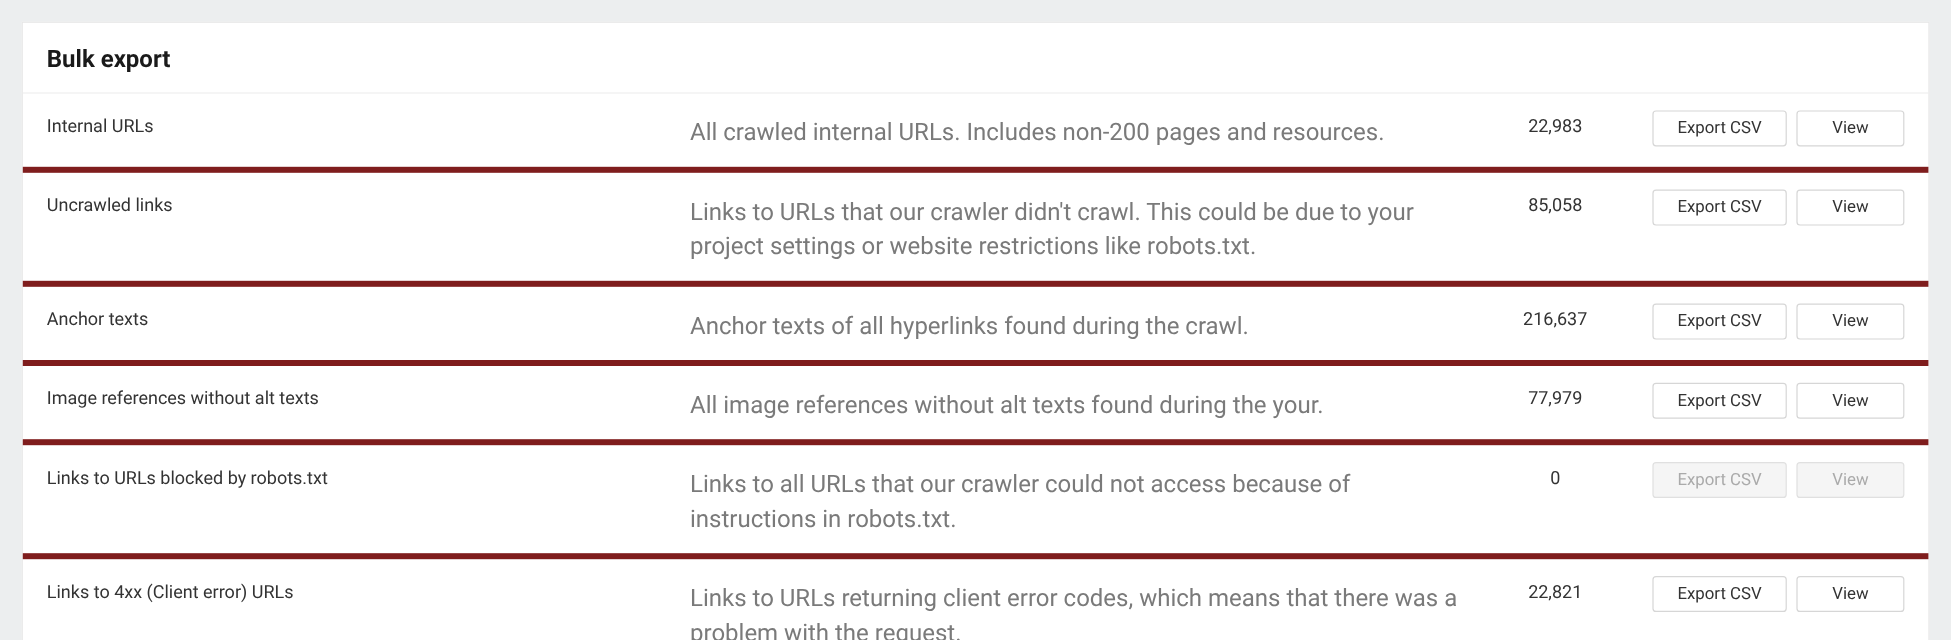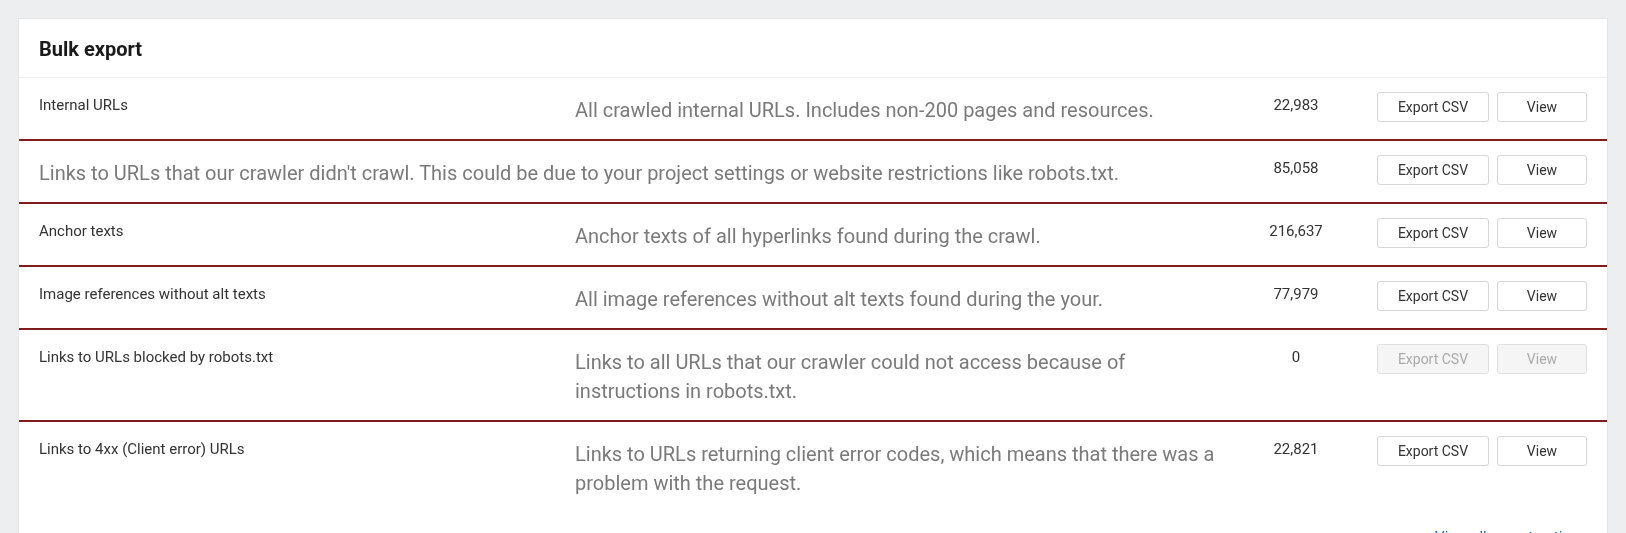--- a/index.html
+++ b/index.html
@@ -24,21 +24,21 @@
     }
     .panel-title {
       font-weight: 700;
       font-size: 20px;
       color: #1a1a1a;
     }
     .row {
       display: flex;
       align-items: flex-start;
       padding: 14px 20px;
-      border-bottom: 2px solid #7f1d1d;
+      border-bottom: 5px solid #7f1d1d;
       gap: 16px;
     }
     .row:last-of-type {
       border-bottom: none;
     }
     .row-name {
       flex: 0 0 520px;
       color: #333;
       font-size: 15px;
       padding-top: 4px;
@@ -110,20 +110,21 @@
       <div class="row">
         <div class="row-name">Internal URLs</div>
         <div class="row-desc">All crawled internal URLs. Includes non-200 pages and resources.</div>
         <div class="row-count">22,983</div>
         <div class="row-actions">
           <button class="btn export">Export CSV</button>
           <button class="btn">View</button>
         </div>
       </div>
       <div class="row">
+        <div class="row-name">Uncrawled links</div>
         <div class="row-desc">Links to URLs that our crawler didn't crawl. This could be due to your project settings or website restrictions like robots.txt.</div>
         <div class="row-count">85,058</div>
         <div class="row-actions">
           <button class="btn export">Export CSV</button>
           <button class="btn">View</button>
         </div>
       </div>
       <div class="row">
         <div class="row-name">Anchor texts</div>
         <div class="row-desc">Anchor texts of all hyperlinks found during the crawl.</div>

